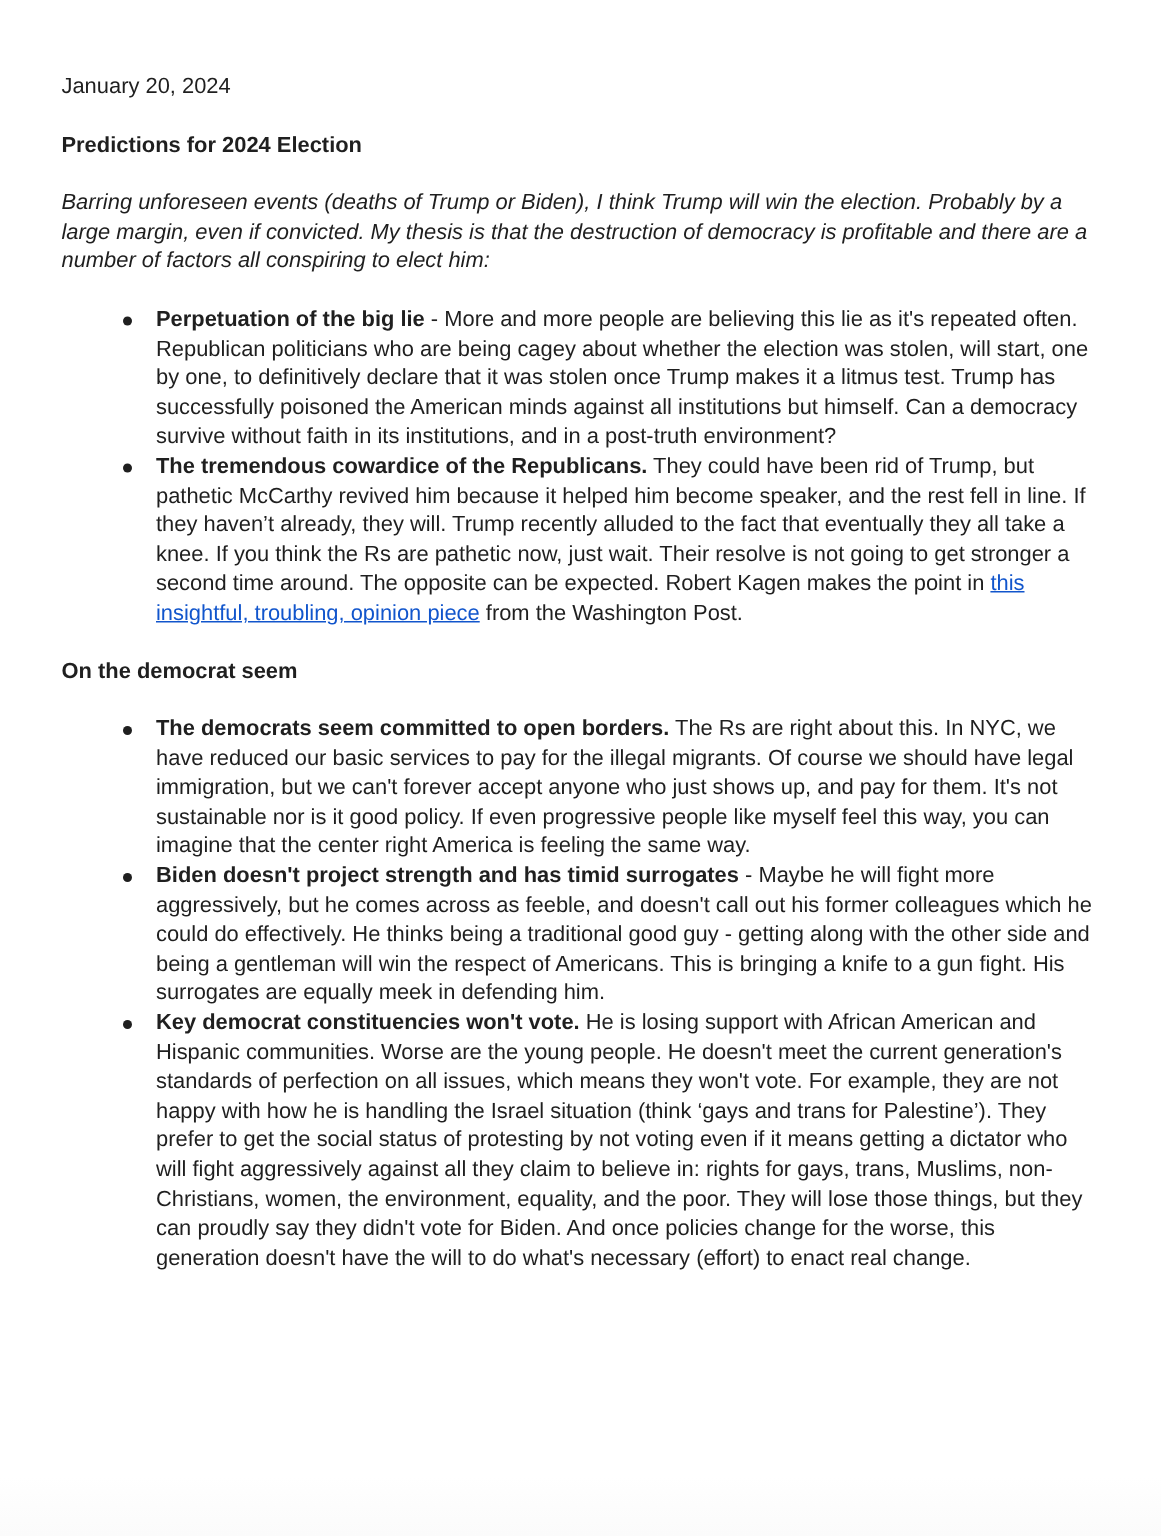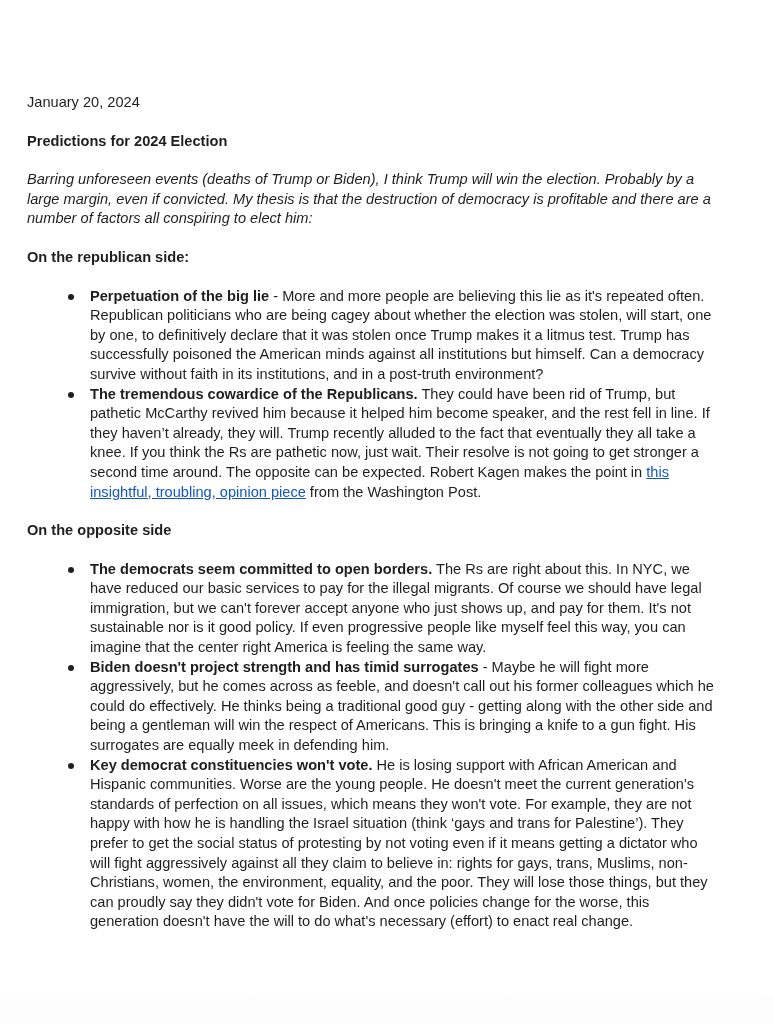--- a/index.html
+++ b/index.html
@@ -12,24 +12,23 @@
       height: 1024px;
       overflow: hidden;
       position: relative;
       font-family: "Liberation Sans", sans-serif;
       color: #1f1f1f;
       font-size: 14.6px;
       line-height: 19.6px;
     }
     .page {
       position: absolute;
-      left: 27px;
+      left: 41px;
       top: 49px;
       width: 690px;
-      margin-top: 44px;
     }
     .date { margin: 0; }
     .title {
       margin: 19px 0 0 0;
       text-align: left;
       font-weight: bold;
     }
     .para { margin: 0; }
     .p1 { margin-top: 39px; }
     .p2 { margin-top: 19px; font-style: italic; }
@@ -71,33 +70,32 @@
   </style>
 </head>
 <body>
 
 <div class="page">
   <p class="date">January 20, 2024</p>
   <p class="title">Predictions for 2024 Election</p>
 
   <p class="para p2">Barring unforeseen events (deaths of Trump or Biden), I think Trump will win the election. Probably by a large margin, even if convicted. My thesis is that the destruction of democracy is profitable and there are a number of factors all conspiring to elect him:</p>
 
-  <p class="section-heading">On the republican side:</p>
   <ul class="bullets">
     <li>
       <span class="dot"></span>
       <span class="lead">Perpetuation of the big lie</span><span> - More and more people are believing this lie as it's repeated often. Republican politicians who are being cagey about whether the election was stolen, will start, one by one, to definitively declare that it was stolen once Trump makes it a litmus test. Trump has successfully poisoned the American minds against all institutions but himself. Can a democracy survive without faith in its institutions, and in a post-truth environment?</span>
     </li>
     <li>
       <span class="dot"></span>
       <span class="lead">The tremendous cowardice of the Republicans.</span><span> They could have been rid of Trump, but pathetic McCarthy revived him because it helped him become speaker, and the rest fell in line. If they haven’t already, they will. Trump recently alluded to the fact that eventually they all take a knee. If you think the Rs are pathetic now, just wait. Their resolve is not going to get stronger a second time around. The opposite can be expected. Robert Kagen makes the point in </span><a class="doc-link">this insightful, troubling, opinion piece</a><span> from the Washington Post.</span>
     </li>
   </ul>
 
-  <p class="section-heading">On the opposite side</p>
+  <p class="section-heading">On the democrat seem</p>
   <ul class="bullets">
     <li>
       <span class="dot"></span>
       <span class="lead">The democrats seem committed to open borders.</span><span> The Rs are right about this. In NYC, we have reduced our basic services to pay for the illegal migrants. Of course we should have legal immigration, but we can't forever accept anyone who just shows up, and pay for them. It's not sustainable nor is it good policy. If even progressive people like myself feel this way, you can imagine that the center right America is feeling the same way.</span>
     </li>
     <li>
       <span class="dot"></span>
       <span class="lead">Biden doesn't project strength and has timid surrogates</span><span> - Maybe he will fight more aggressively, but he comes across as feeble, and doesn't call out his former colleagues which he could do effectively. He thinks being a traditional good guy - getting along with the other side and being a gentleman will win the respect of Americans. This is bringing a knife to a gun fight. His surrogates are equally meek in defending him.</span>
     </li>
     <li>

